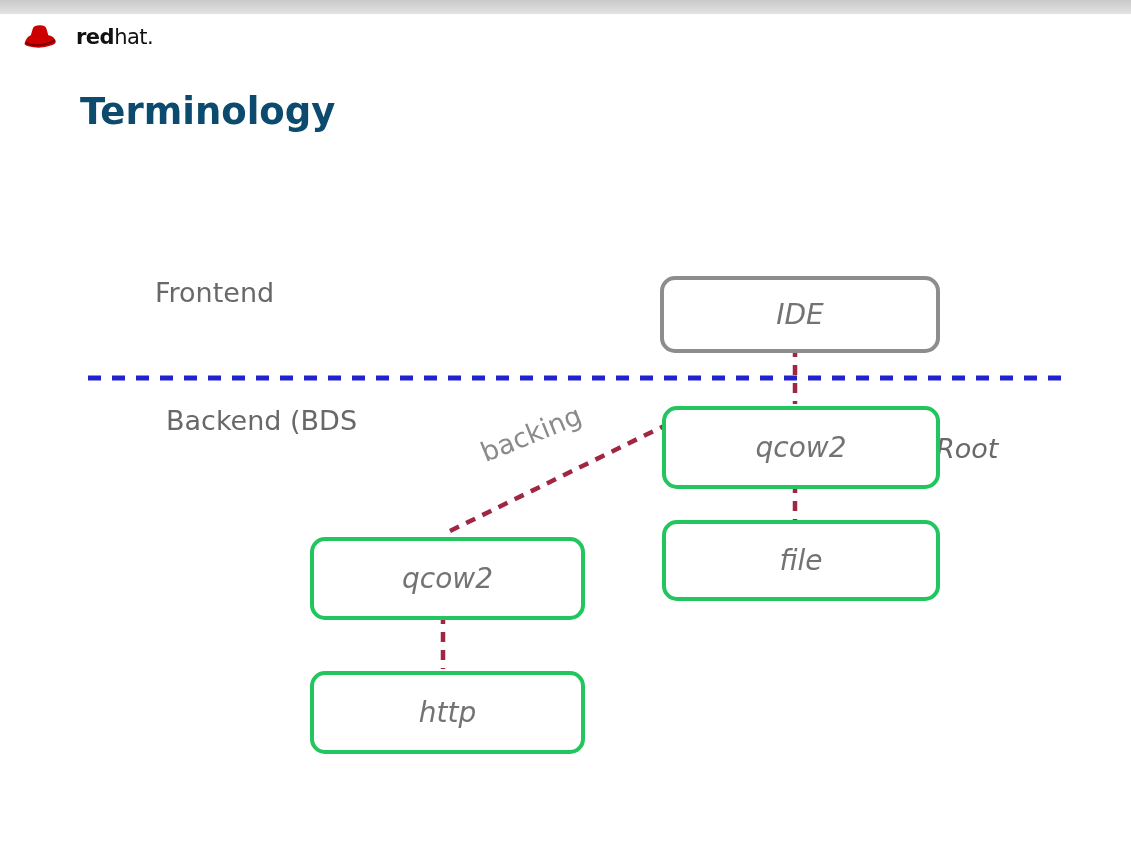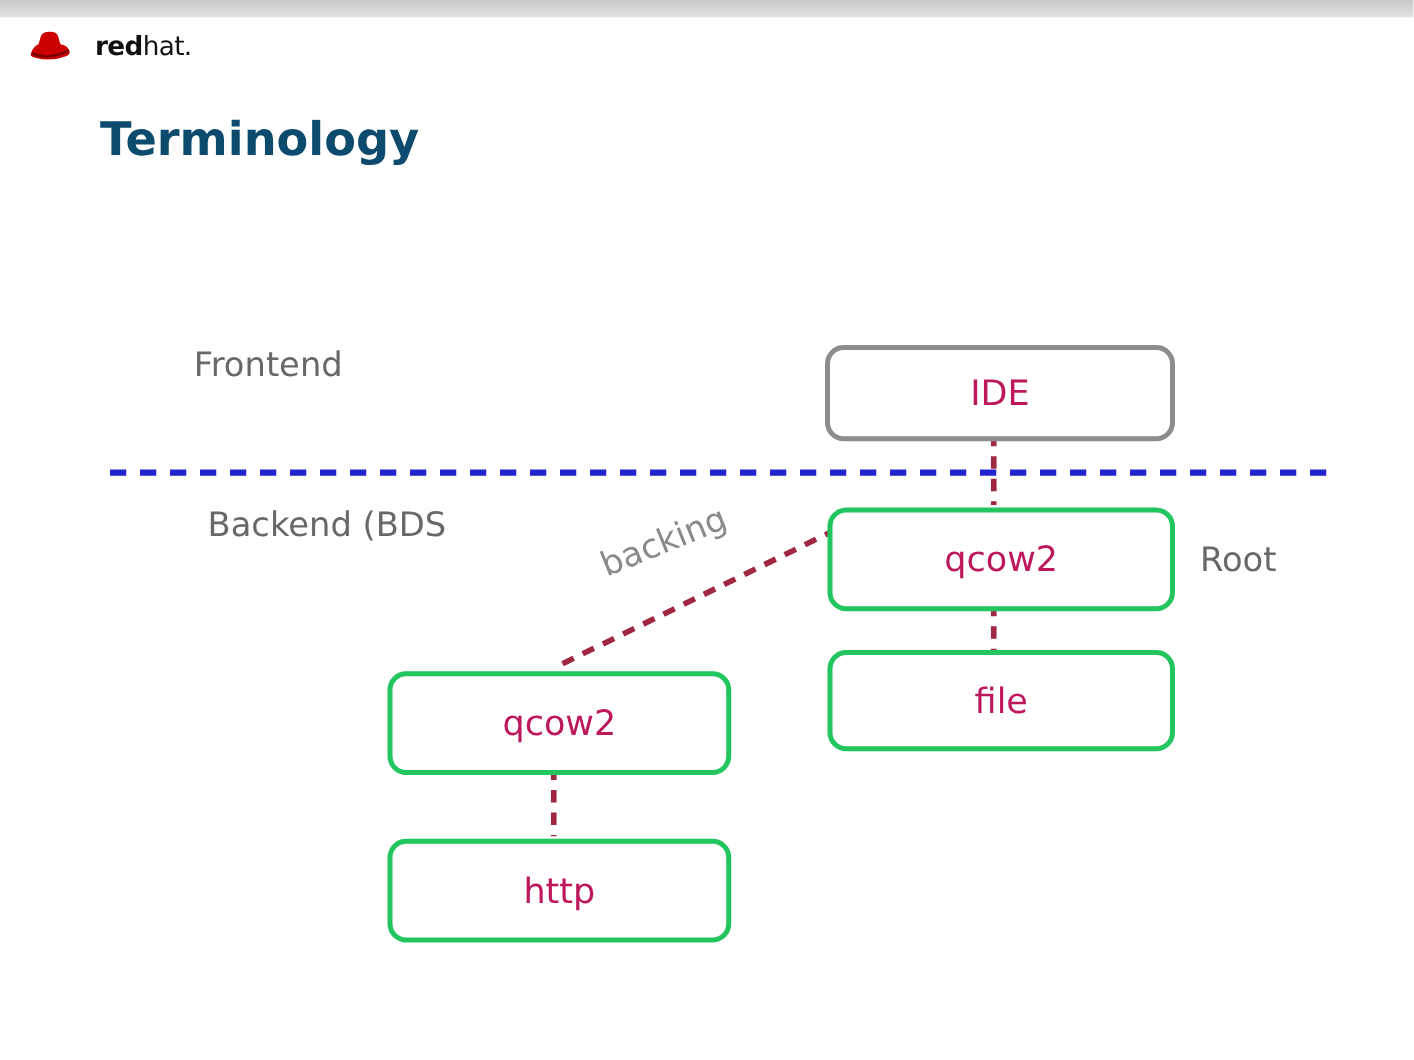--- a/index.html
+++ b/index.html
@@ -45,30 +45,31 @@
     color: #0c4a6e;
   }
   .side-label {
     position: absolute;
     font-size: 27px;
     line-height: 37px;
     color: #686868;
   }
   .side-label.frontend { left: 155px; top: 274px; }
   .side-label.backend  { left: 166px; top: 402px; }
-  .side-label.root     { left: 960px; top: 430px; }
+  .side-label.root     { left: 936px; top: 430px; font-style: italic; }
   .node {
     position: absolute;
     background: #ffffff;
     border-radius: 15px;
     display: flex;
     align-items: center;
     justify-content: center;
     font-size: 28px;
-    color: #be185d;
+    color: #737373;
+    font-style: italic;
   }
   .node.gray   { border: 4px solid #8d8d8d; }
   .node.orange { border: 4px solid #22c55e; }
   .node.ide    { left: 660px; top: 276px; width: 272px; height: 69px; }
   .node.rootq  { left: 662px; top: 406px; width: 270px; height: 75px; }
   .node.childq { left: 310px; top: 537px; width: 267px; height: 75px; }
   .node.file   { left: 662px; top: 520px; width: 270px; height: 73px; }
   .node.http   { left: 310px; top: 671px; width: 267px; height: 75px; }
   .backing-label {
     position: absolute;

